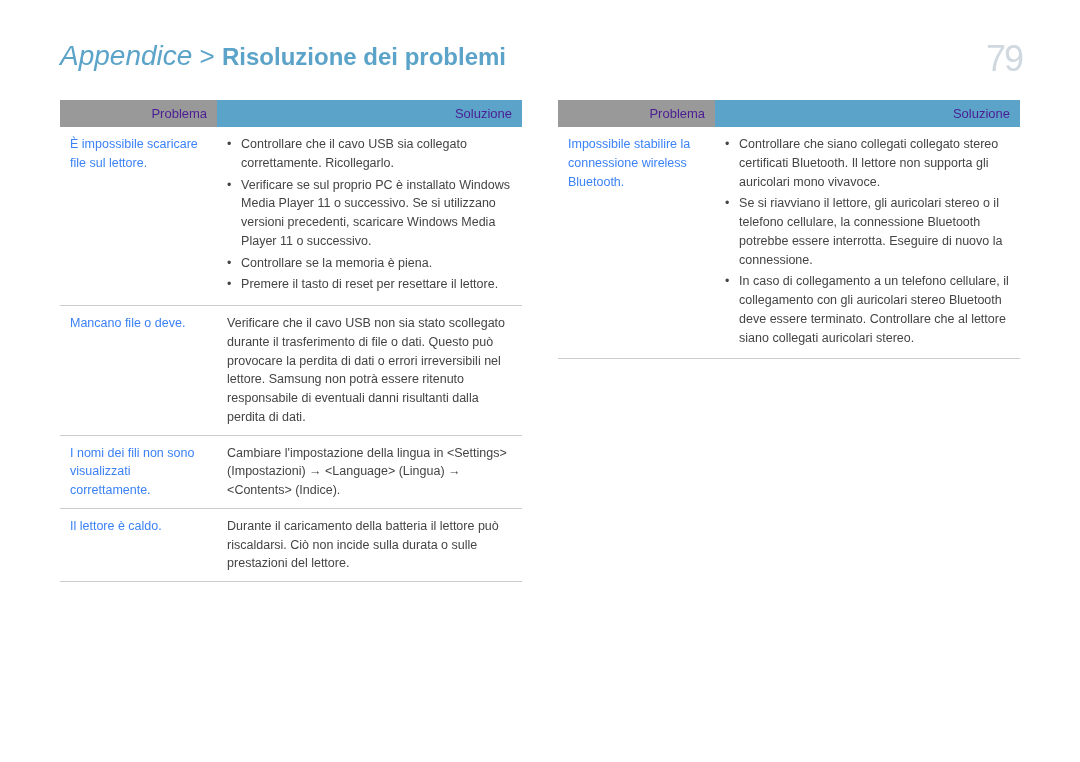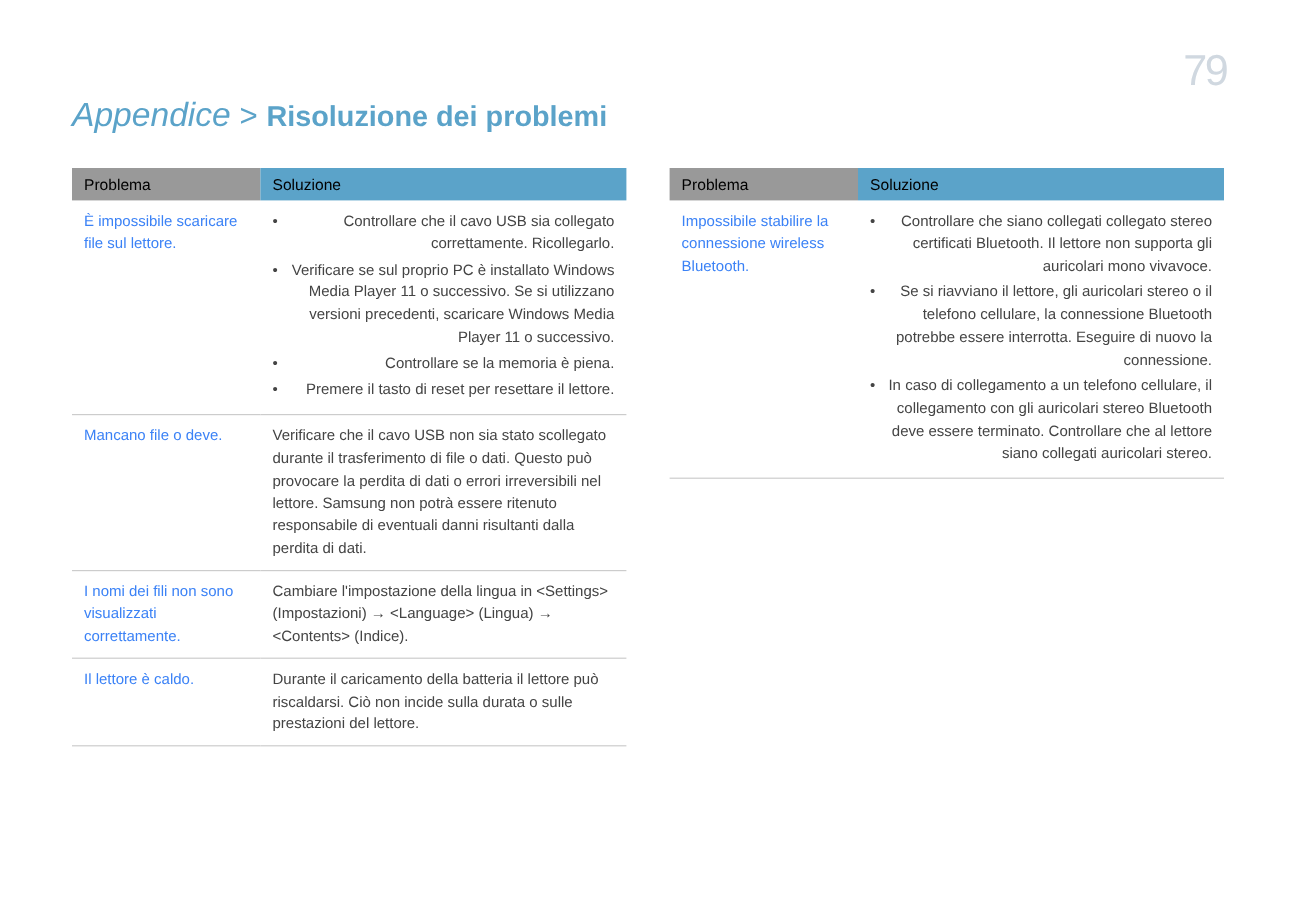--- a/index.html
+++ b/index.html
@@ -30,21 +30,20 @@
       font-family: Arial, sans-serif;
       font-weight: 300;
       letter-spacing: -2px;
     }
 
     .page-title {
       font-size: 26px;
       font-weight: 300;
       color: #5ba3c9;
       margin-bottom: 28px;
-      margin-top: 40px;
     }
 
     .page-title span.appendice {
       font-style: italic;
       font-size: 28px;
     }
 
     .page-title span.separator {
       color: #5ba3c9;
     }
@@ -65,25 +64,25 @@
       flex: 1;
     }
 
     table {
       width: 100%;
       border-collapse: collapse;
     }
 
     thead tr th {
       background: #aaaaaa;
-      color: #000000;
+      color: #4c1d95;
       font-weight: normal;
       font-size: 13px;
       padding: 6px 10px;
-      text-align: left;
+      text-align: right;
       border: none;
     }
 
     thead tr th.col-problem {
       width: 34%;
       background: #999;
     }
 
     thead tr th.col-solution {
       width: 66%;
@@ -113,21 +112,20 @@
     .solution-list {
       list-style: none;
       padding: 0;
     }
 
     .solution-list li {
       position: relative;
       padding-left: 14px;
       margin-bottom: 3px;
       line-height: 1.5;
-      text-align: right;
     }
 
     .solution-list li::before {
       content: '•';
       position: absolute;
       left: 0;
       top: 0;
     }
   </style>
 </head>

